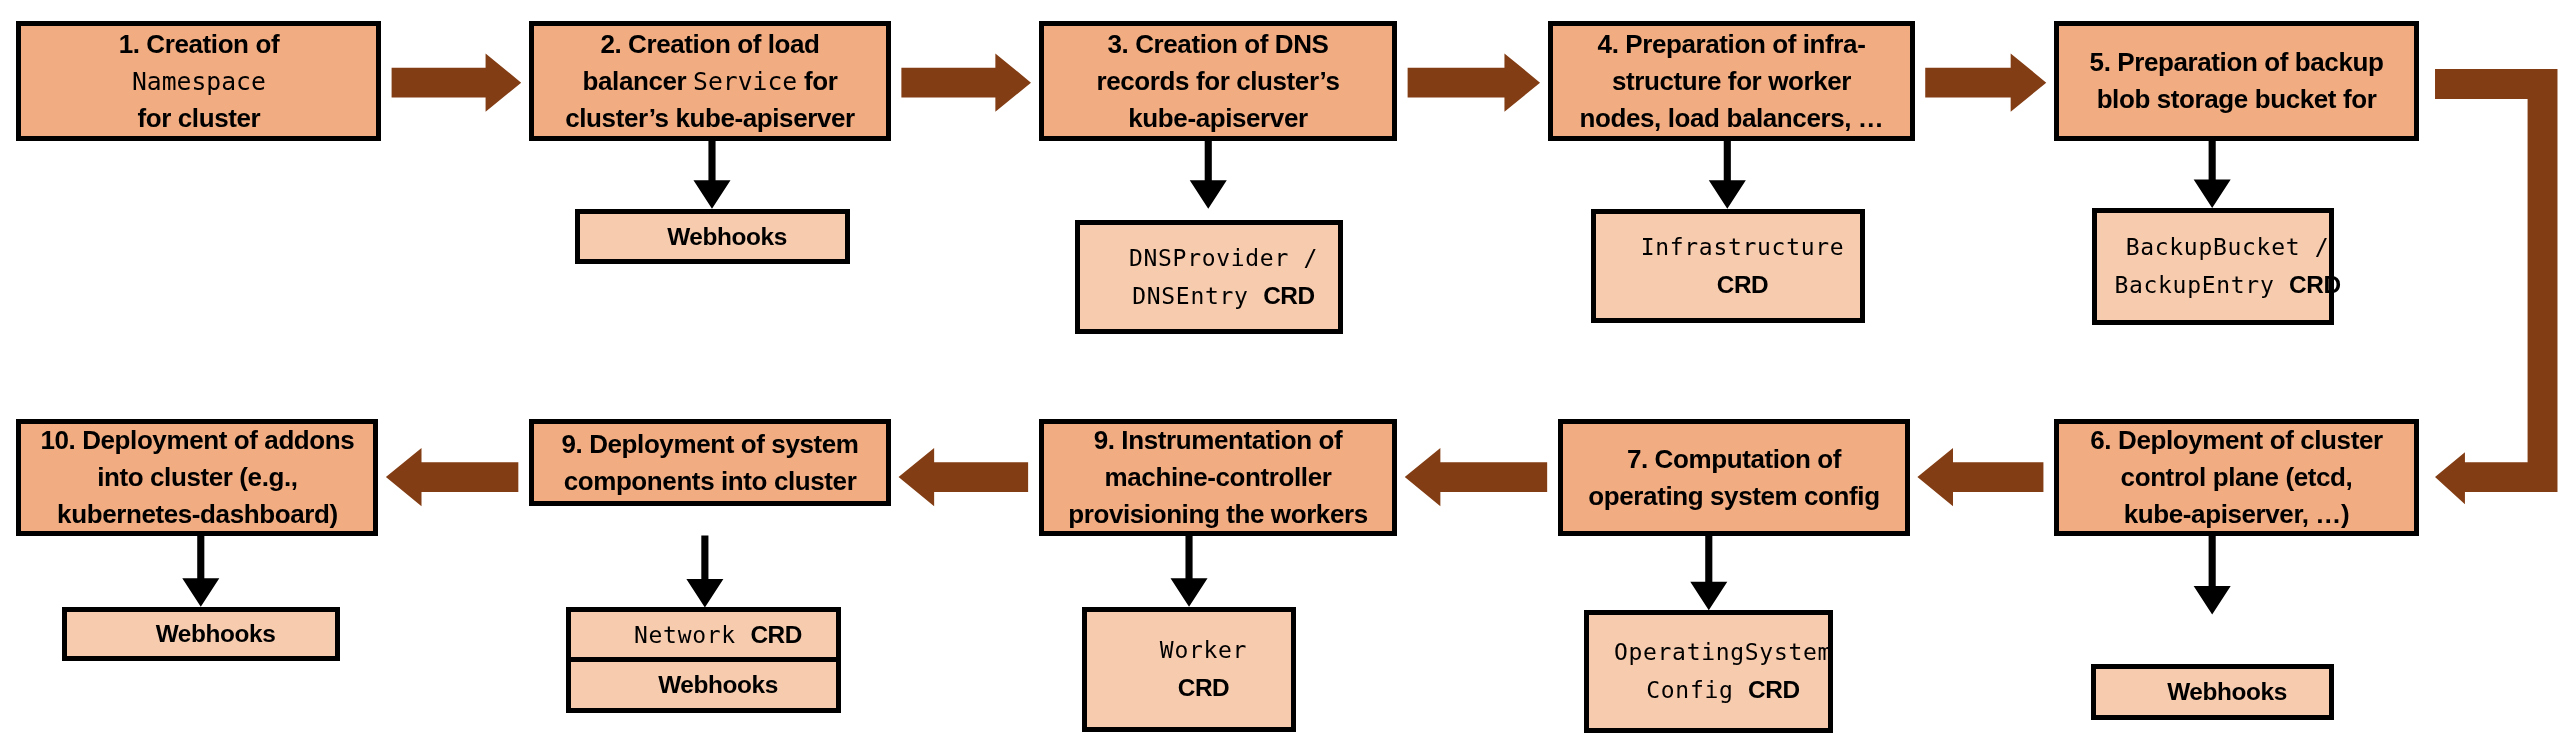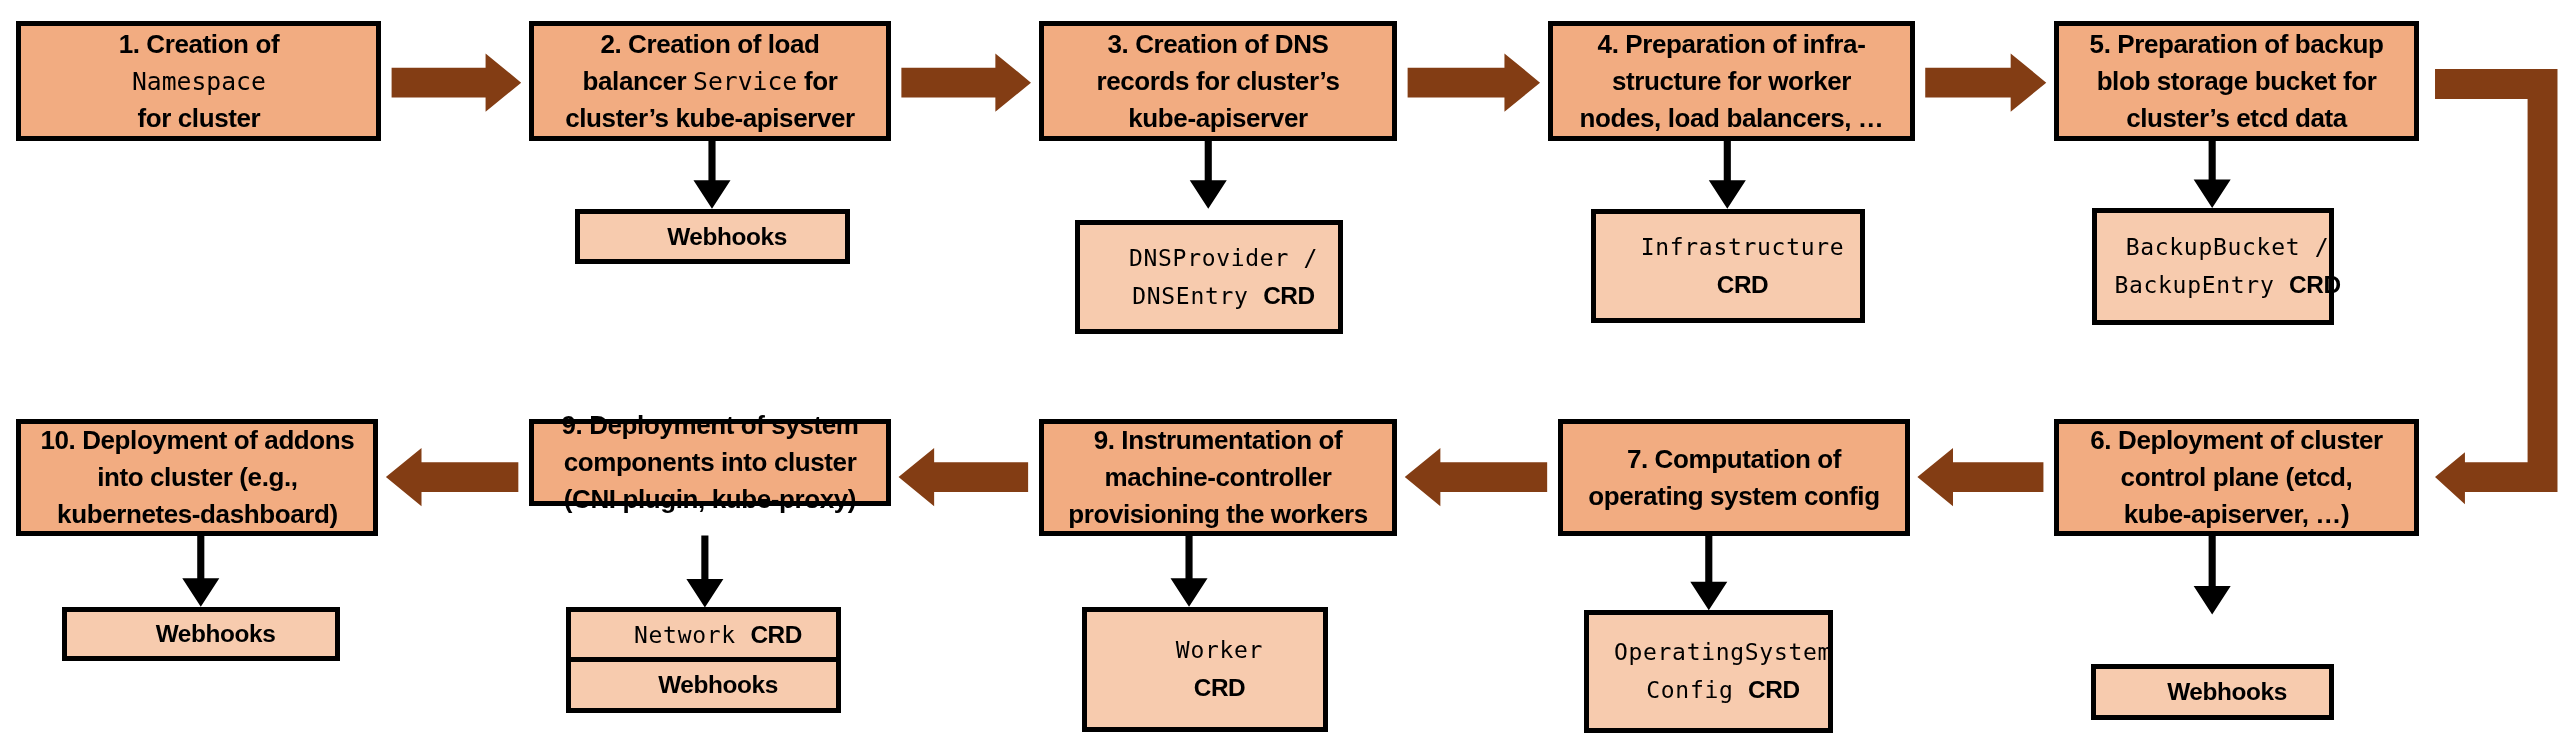--- a/index.html
+++ b/index.html
@@ -122,21 +122,20 @@
 
   <div class="box step" style="left:1548px;top:21.4px;width:367px;height:120px">
     <div class="line"><span>4. Preparation of infra-</span></div>
     <div class="line"><span>structure for worker</span></div>
     <div class="line"><span>nodes, load balancers, …</span></div>
   </div>
 
   <div class="box step" style="left:2054px;top:21.4px;width:365px;height:120px">
     <div class="line"><span>5. Preparation of backup</span></div>
     <div class="line"><span>blob storage bucket for</span></div>
-    <div class="line"><span>cluster’s etcd data</span></div>
   </div>
 
   <div class="box sub" style="left:575px;top:209px;width:275px;height:55px">
     <div class="line"><span class="seg-bold">Webhooks</span></div>
   </div>
 
   <div class="box sub" style="left:1075px;top:220px;width:268px;height:114px">
     <div class="line"><span>DNSProvider /</span></div>
     <div class="line"><span>DNSEntry </span><span class="seg-bold">CRD</span></div>
   </div>
@@ -164,39 +163,38 @@
 
   <div class="box step" style="left:1039px;top:419px;width:358px;height:117px">
     <div class="line"><span>9. Instrumentation of</span></div>
     <div class="line"><span>machine-controller</span></div>
     <div class="line"><span>provisioning the workers</span></div>
   </div>
 
   <div class="box step" style="left:529px;top:419px;width:362px;height:87px">
     <div class="line"><span>9. Deployment of system</span></div>
     <div class="line"><span>components into cluster</span></div>
-    <div class="line"><span>(CNI plugin, kube-proxy)</span></div>
   </div>
 
   <div class="box step" style="left:16.4px;top:419px;width:362px;height:117px">
     <div class="line"><span>10. Deployment of addons</span></div>
     <div class="line"><span>into cluster (e.g.,</span></div>
     <div class="line"><span>kubernetes-dashboard)</span></div>
   </div>
 
   <div class="box sub" style="left:2091px;top:664px;width:243px;height:56px">
     <div class="line"><span class="seg-bold">Webhooks</span></div>
   </div>
 
   <div class="box sub" style="left:1584px;top:610px;width:249px;height:123px">
     <div class="line"><span>OperatingSystem</span></div>
     <div class="line"><span>Config </span><span class="seg-bold">CRD</span></div>
   </div>
 
-  <div class="box sub" style="left:1082px;top:607px;width:246px;height:125px">
+  <div class="box sub" style="left:1082px;top:607px;width:214px;height:125px">
     <div class="line"><span>Worker</span></div>
     <div class="line"><span class="seg-bold">CRD</span></div>
   </div>
 
   <div class="box sub" style="left:566px;top:607px;width:275px;height:55px">
     <div class="line"><span>Network </span><span class="seg-bold">CRD</span></div>
   </div>
   <div class="box sub" style="left:566px;top:657px;width:275px;height:56px">
     <div class="line"><span class="seg-bold">Webhooks</span></div>
   </div>

